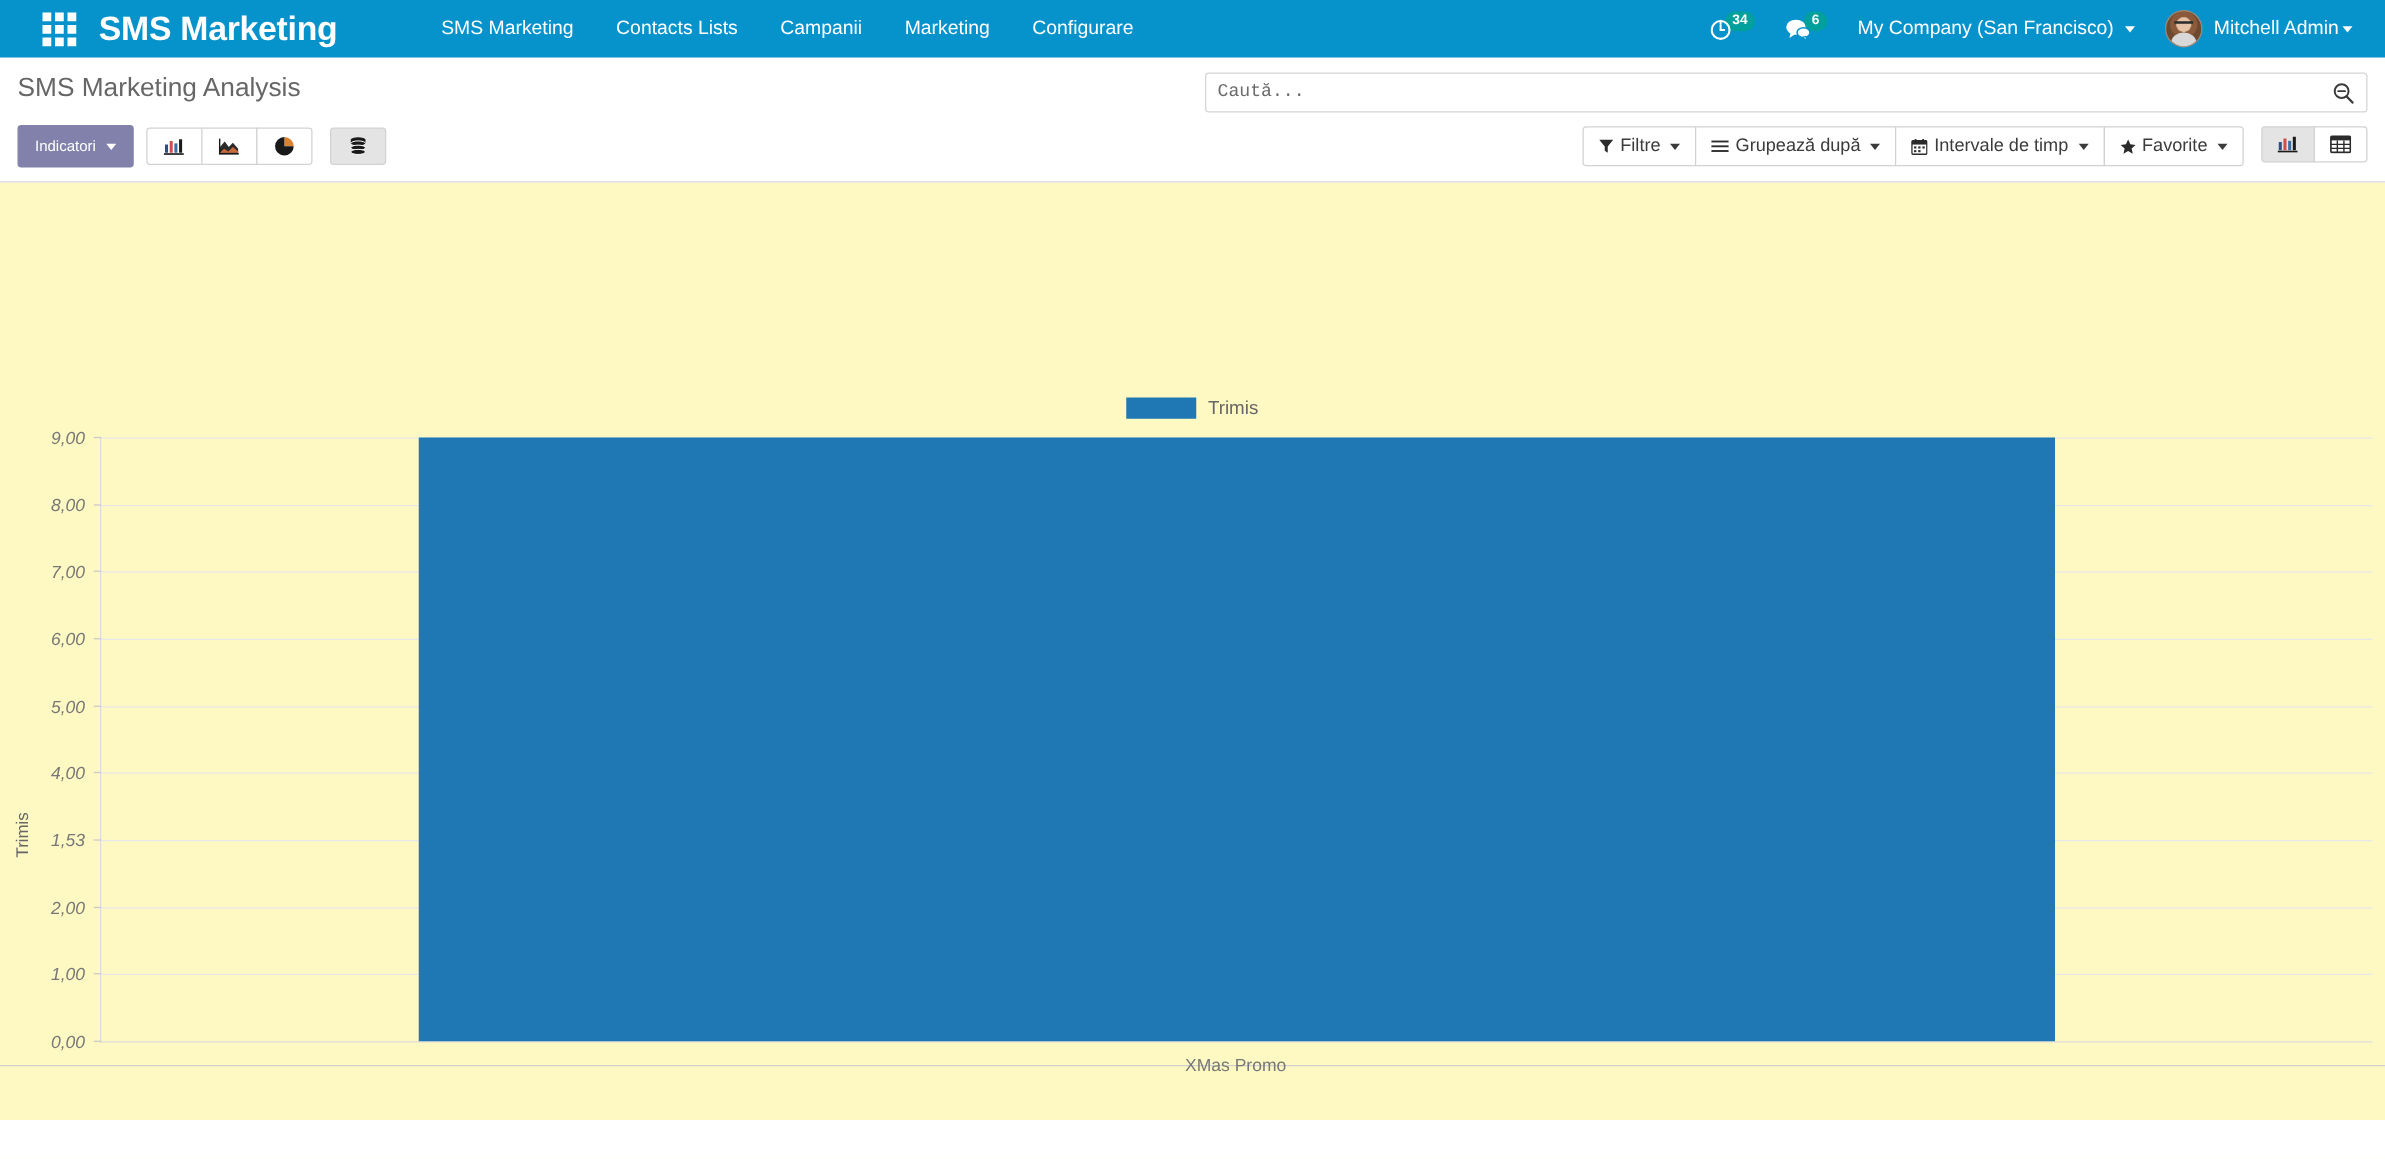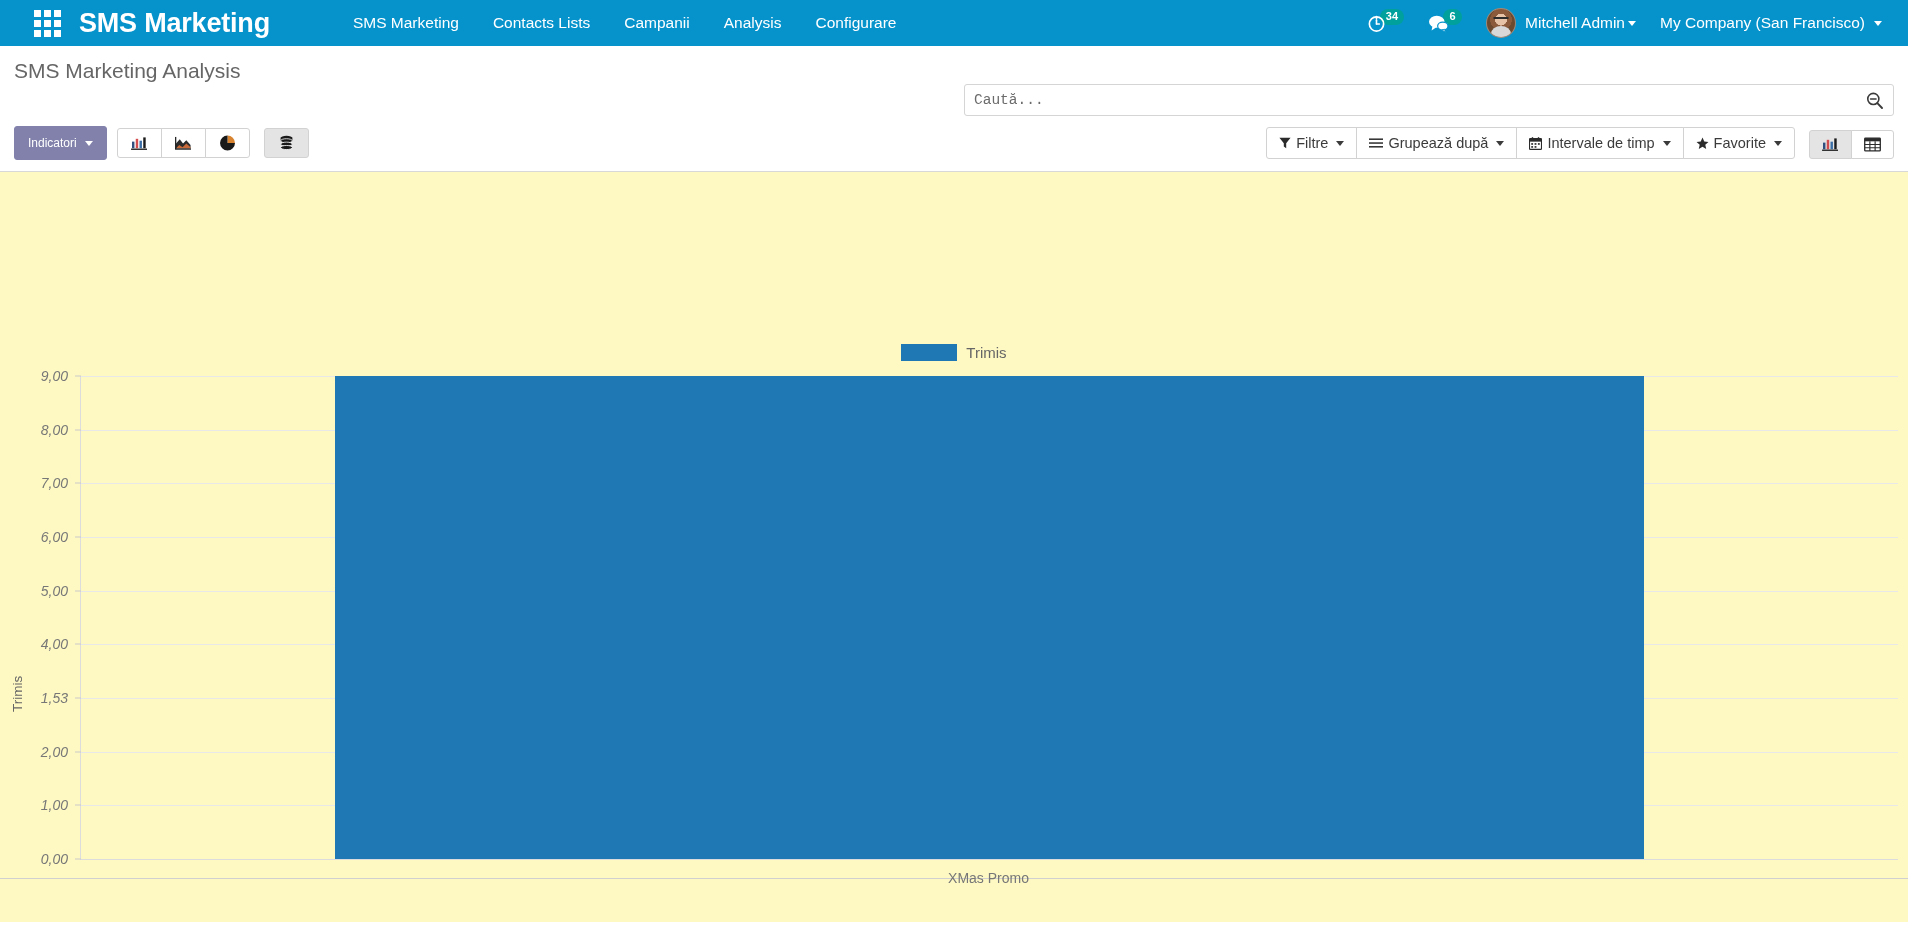--- a/index.html
+++ b/index.html
@@ -145,21 +145,20 @@
     background: #ffffff;
     border-bottom: 1px solid #d8d8d8;
     padding: 0;
     position: relative;
     z-index: 10;
   }
   .cp-row-1 {
     display: flex;
     align-items: flex-start;
     padding: 12px 14px 0 14px;
-    flex-direction: column;
   }
   .page-title {
     font-size: 21px;
     color: #666666;
     font-weight: normal;
     line-height: 26px;
     white-space: nowrap;
   }
   .searchview {
     margin-left: auto;
@@ -228,21 +227,21 @@
   .btn-solo {
     margin-left: 14px;
     border-radius: 3px;
     background: #e4e4e4;
     padding: 6px 13px;
   }
 
   .filters-area {
     margin-left: auto;
     display: flex;
-    align-items: flex-end;
+    align-items: flex-start;
   }
   .filters-area .btn-group { margin-left: 0; }
   .filters-area .btn-group .btn { padding: 6px 12px; }
 
   .view-switcher { margin-left: 14px; display: inline-flex; }
   .view-switcher .btn { padding: 6px 12px; border-radius: 0; margin-left: -1px; }
   .view-switcher .btn:first-child { border-radius: 3px 0 0 3px; margin-left: 0; }
   .view-switcher .btn:last-child  { border-radius: 0 3px 3px 0; }
   .view-switcher .btn.active { background: #e4e4e4; }
 
@@ -352,21 +351,21 @@
         <i></i>
     </span>
   </div>
 
   <div class="brand">SMS Marketing</div>
 
   <nav class="nav-links">
     <a class="nav-link">SMS Marketing</a>
     <a class="nav-link">Contacts Lists</a>
     <a class="nav-link">Campanii</a>
-    <a class="nav-link">Analysis</a>
+    <a class="nav-link">Marketing</a>
     <a class="nav-link">Configurare</a>
   </nav>
 
   <div class="nav-right">
 
     <div class="sys-item">
       <span class="sys-icon">
         <svg width="19" height="19" viewBox="0 0 24 24" aria-hidden="true">
           <circle cx="12" cy="12.6" r="9" fill="none" stroke="#ffffff" stroke-width="2.1"></circle>
           <path d="M12 3.2 L12 6.4" stroke="#ffffff" stroke-width="2.1" stroke-linecap="round"></path>
@@ -383,27 +382,27 @@
           <ellipse cx="10" cy="9" rx="9" ry="7" fill="#ffffff"></ellipse>
           <path d="M5 14 L4 19 L9.5 15.2 Z" fill="#ffffff"></path>
           <ellipse cx="17" cy="14" rx="6" ry="4.6" fill="#ffffff" stroke="#0693cc" stroke-width="1.4"></ellipse>
           <path d="M19 17.6 L20 21 L16 18.4 Z" fill="#ffffff" stroke="#0693cc" stroke-width="1"></path>
         </svg>
       </span>
       <span class="badge-count">6</span>
     </div>
 
     <div class="sys-item">
+      <span class="company-name">My Company (San Francisco)</span>
+      <span class="caret-down"></span>
+    </div>
+
+    <div class="sys-item">
       <span class="avatar"></span>
       <span class="user-name">Mitchell Admin</span>
-      <span class="caret-down"></span>
-    </div>
-
-    <div class="sys-item">
-      <span class="company-name">My Company (San Francisco)</span>
       <span class="caret-down"></span>
     </div>
 
   </div>
 </div>
 
 <div class="control-panel">
 
   <div class="cp-row-1">
     <div class="page-title">SMS Marketing Analysis</div>

